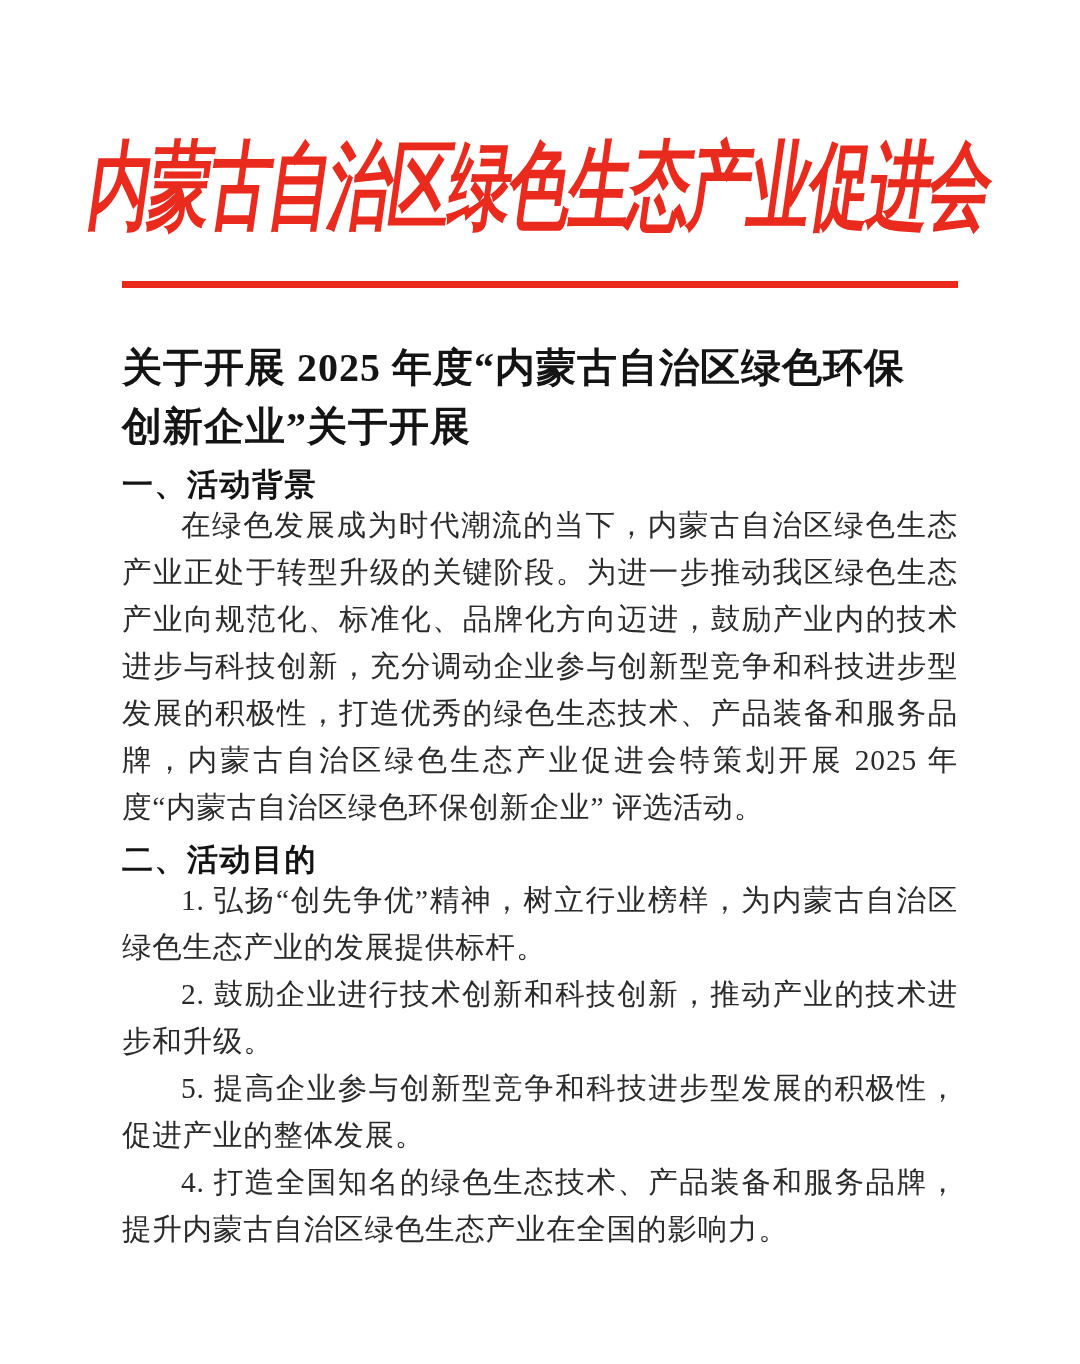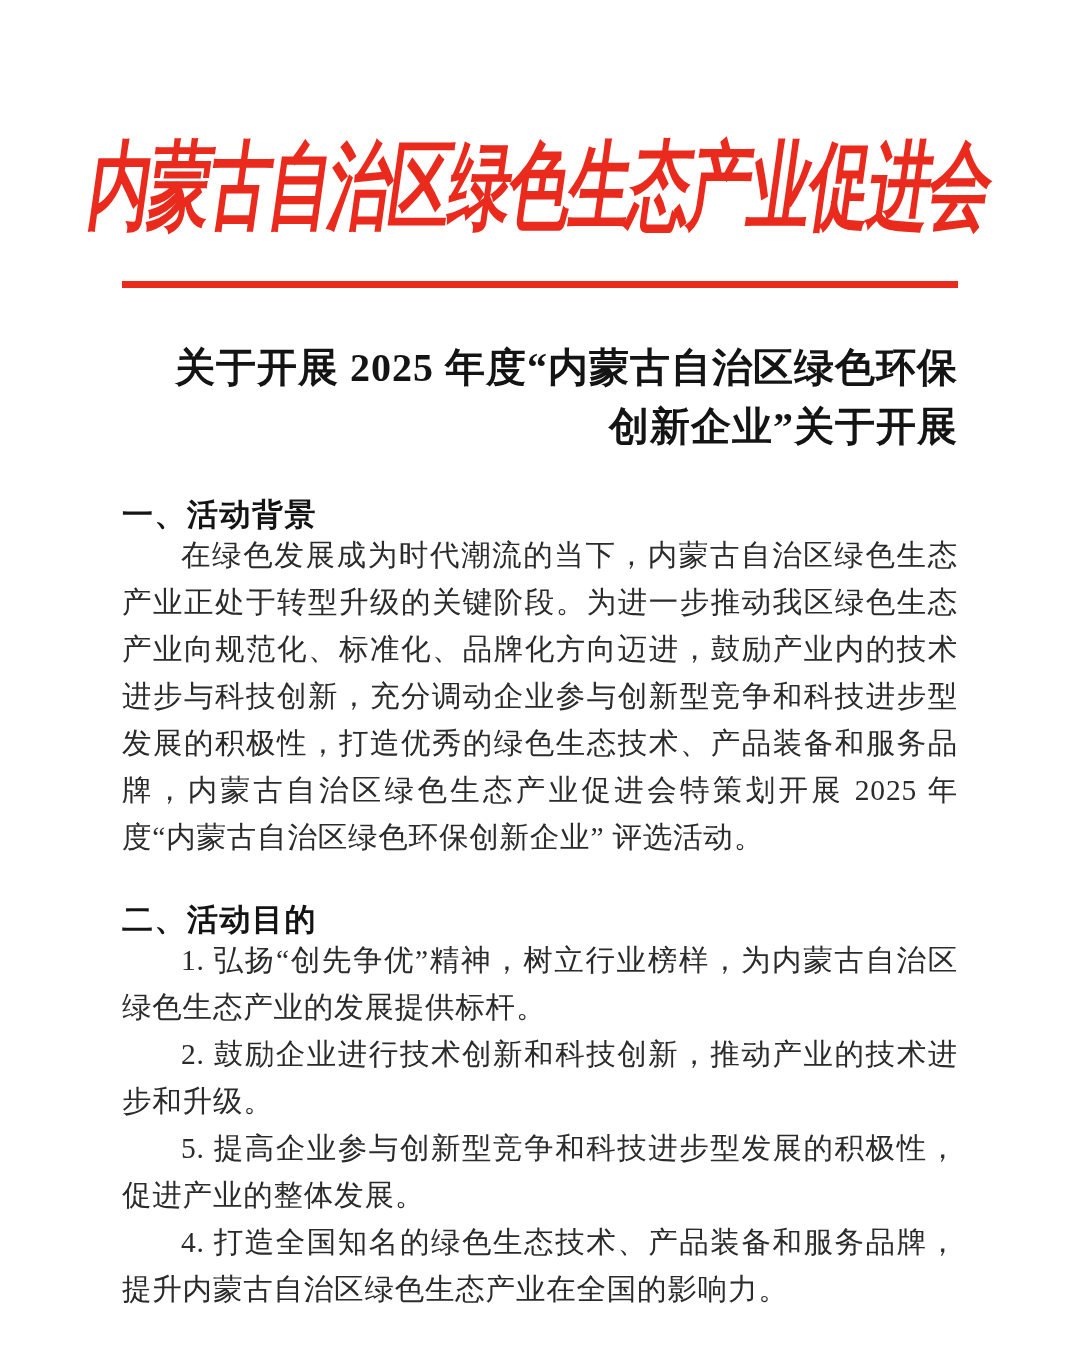--- a/index.html
+++ b/index.html
@@ -35,30 +35,30 @@
     transform-origin:center center;
   }
   .red-divider{
     height:7px;
     background:var(--red);
     margin-top:45px;
   }
   
   .doc-title{
     margin:50px 0 0 0;
-    text-align:right;
+    text-align:left;
     font-size:40px;
     line-height:59px;
     font-weight:700;
     color:var(--ink);
     letter-spacing:1px;
   }
   
   .sec-heading{
-    margin:42px 0 0 0;
+    margin:12px 0 0 0;
     font-size:31px;
     line-height:34px;
     font-weight:700;
     color:var(--ink);
     letter-spacing:1.5px;
   }
   .body-para{
     margin:0 0 0 0;
     font-size:29.5px;
     line-height:47px;

